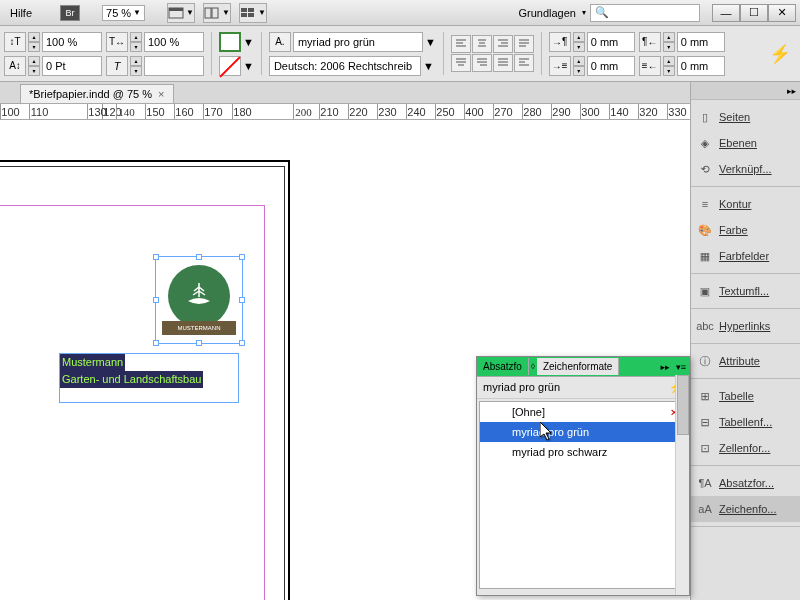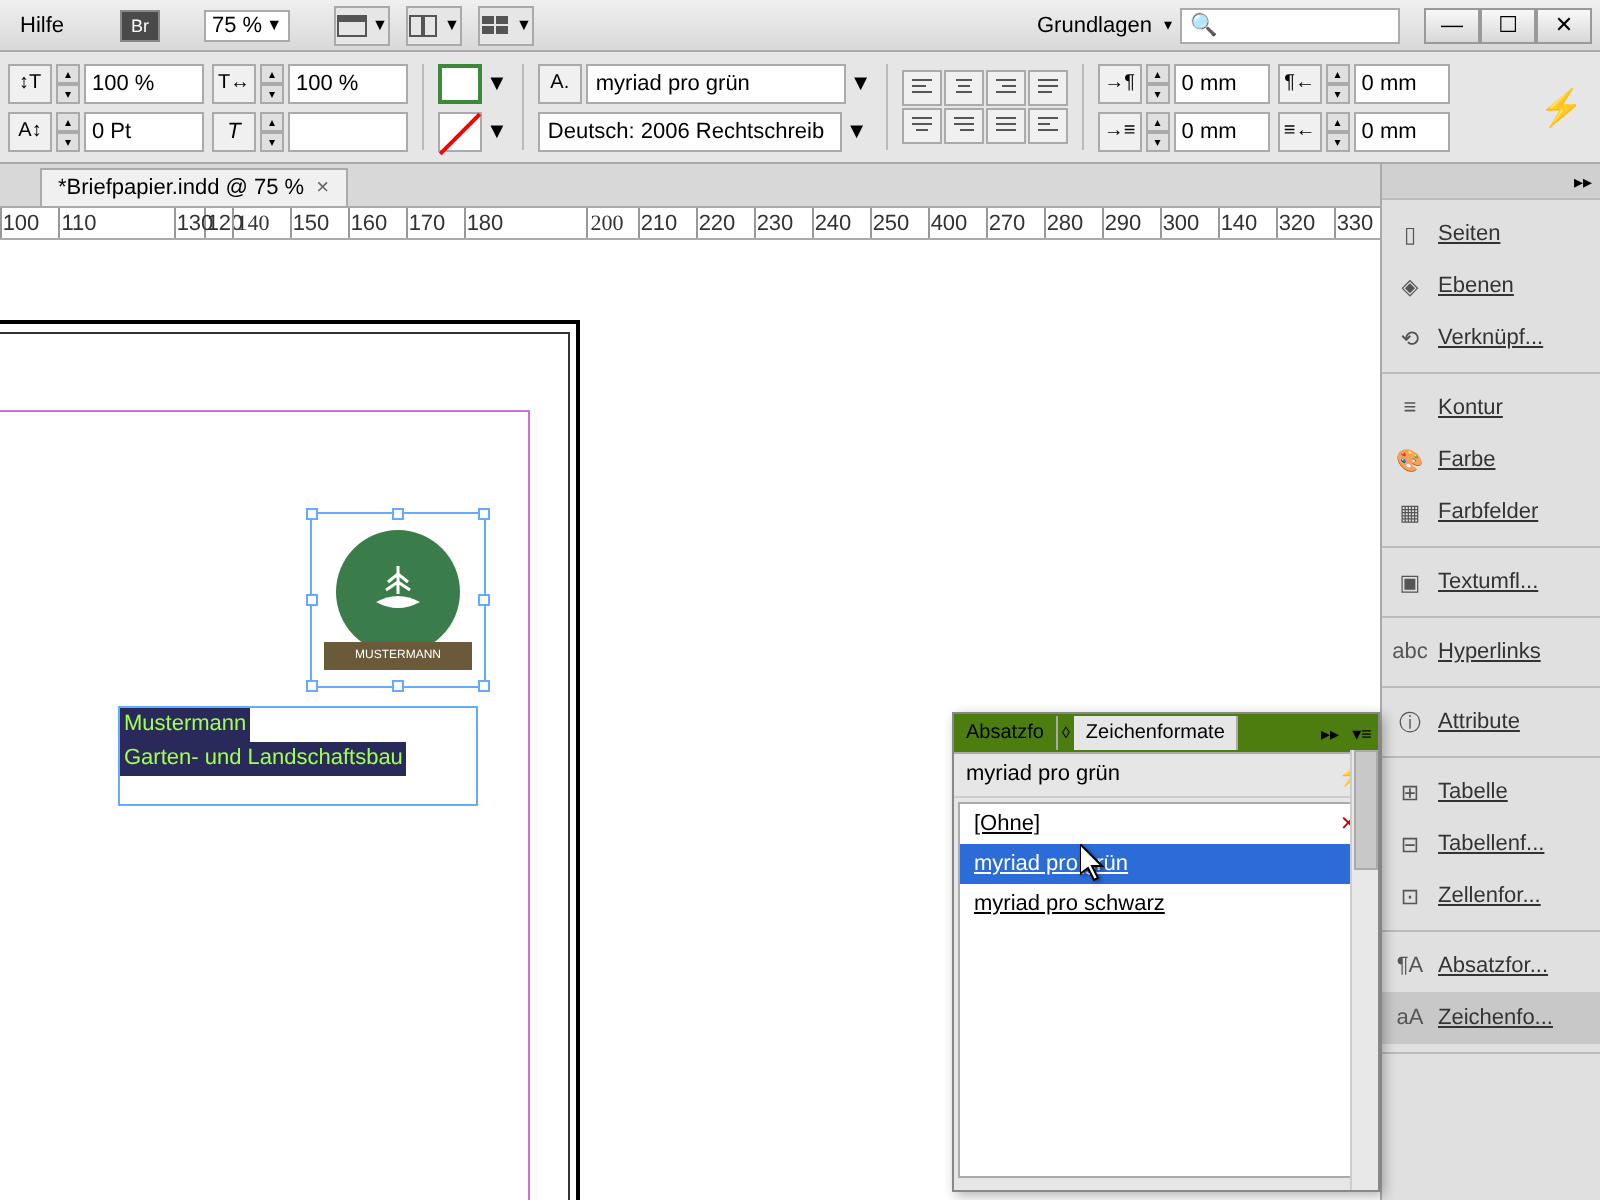--- a/index.html
+++ b/index.html
@@ -49,28 +49,28 @@
 .text-frame { position: absolute; left: 59px; top: 233px; width: 180px; height: 50px; border: 1px solid #6af; }
 .text-sel { background: #2a2a5a; color: #a0ff50; padding: 1px 2px; display: inline-block; line-height: 15px; font-size: 11px; }
 .right-panels { position: absolute; right: 0; top: 82px; width: 110px; bottom: 0; background: #e0e0e0; border-left: 1px solid #aaa; }
 .panel-header { height: 18px; background: #d0d0d0; border-bottom: 1px solid #bbb; display: flex; align-items: center; justify-content: flex-end; padding: 0 4px; gap: 4px; }
 .panel-section { border-bottom: 1px solid #bbb; padding: 4px 0; }
 .panel-item { height: 26px; display: flex; align-items: center; gap: 6px; padding: 0 6px; cursor: pointer; }
 .panel-item.active { background: #c8c8c8; }
 .panel-item .picon { width: 16px; height: 16px; display: flex; align-items: center; justify-content: center; color: #555; }
 .panel-item .plabel { font-size: 11px; color: #333; text-decoration: underline; }
 .char-panel { position: absolute; left: 476px; top: 356px; width: 214px; height: 240px; background: #e6e6e6; border: 1px solid #888; box-shadow: 2px 2px 6px rgba(0,0,0,0.3); z-index: 50; }
-.char-panel-tabs { height: 20px; background: #4d7c0f; display: flex; align-items: center; border-bottom: 1px solid #aaa; }
+.char-panel-tabs { height: 20px; background: #22c55e; display: flex; align-items: center; border-bottom: 1px solid #aaa; }
 .char-tab { padding: 3px 6px; font-size: 10px; border-right: 1px solid #aaa; }
 .char-tab.active { background: #e6e6e6; }
 .char-panel-tabs .spacer { flex: 1; }
 .char-panel-tabs .ctrlicon { width: 16px; font-size: 9px; text-align: center; }
 .char-current { padding: 4px 6px; font-size: 11px; border-bottom: 1px solid #ccc; display: flex; justify-content: space-between; }
 .char-list { background: #fff; border: 1px solid #aaa; margin: 2px; height: 188px; overflow: auto; }
-.char-item { padding: 4px 7px; font-size: 11px; cursor: pointer; display: flex; align-items: center; text-decoration: underline; }
+.char-item { padding: 4px 32px; font-size: 11px; cursor: pointer; display: flex; align-items: center; }
 .char-item.none { font-style: normal; position: relative; }
 .char-item.none .del { position: absolute; right: 6px; color: #c00; font-size: 10px; }
 .char-item.sel { background: #2b6cd8; color: #fff; }
 .cursor-img { position: absolute; left: 540px; top: 422px; width: 16px; height: 20px; z-index: 60; pointer-events: none; }
 .cursor-img svg { filter: drop-shadow(1px 1px 1px rgba(0,0,0,0.4)); }
 .scroll-track { position: absolute; right: 0; top: 18px; bottom: 0; width: 14px; background: #e8e8e8; border-left: 1px solid #ccc; }
 .scroll-thumb { position: absolute; top: 0; width: 12px; left: 1px; height: 60px; background: #c8c8c8; border: 1px solid #aaa; }
 </style>
 </head>
 <body>

